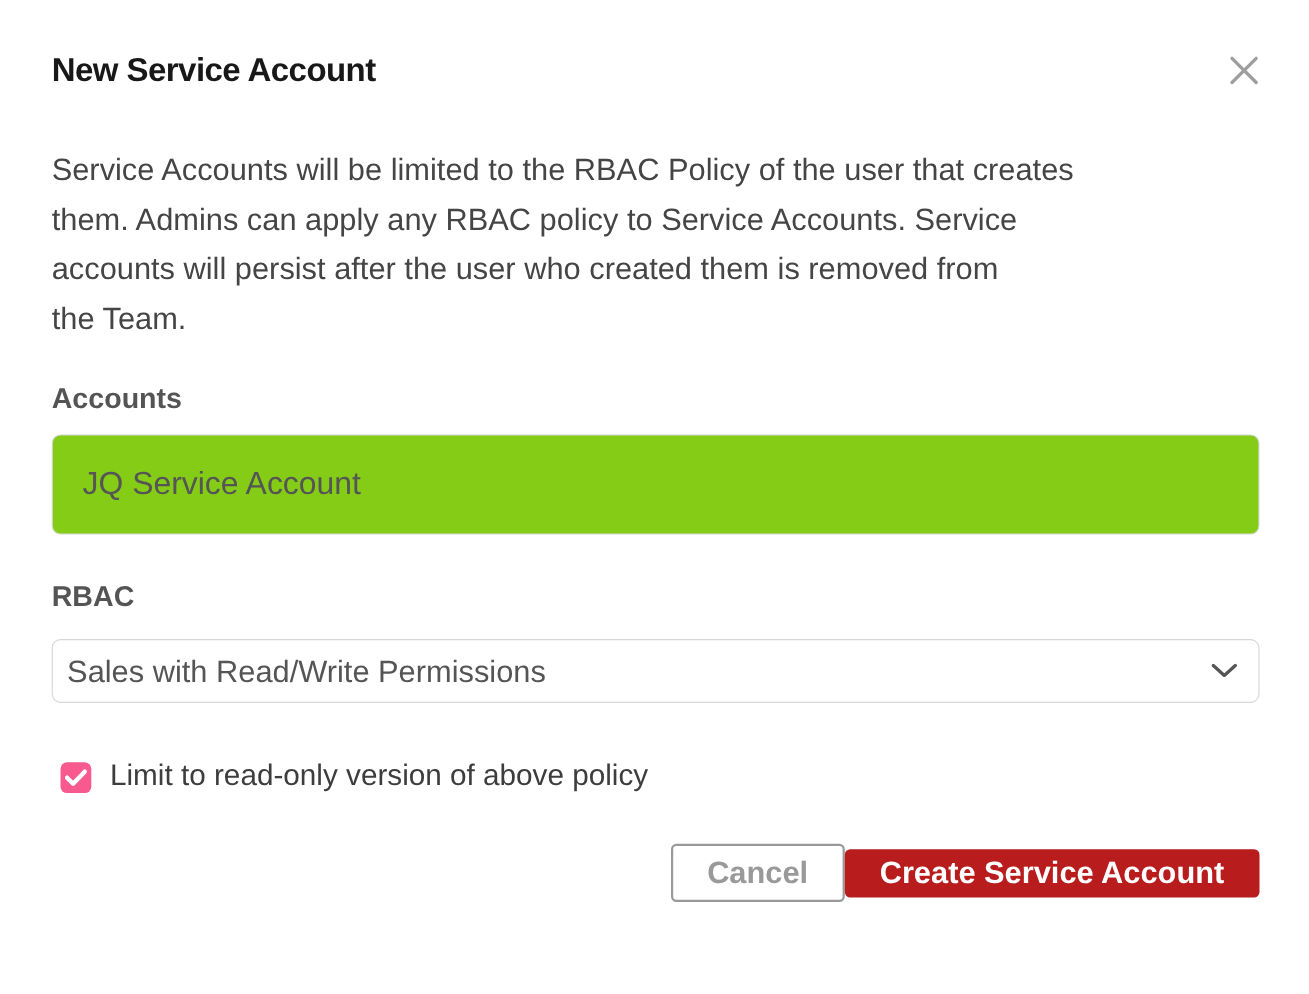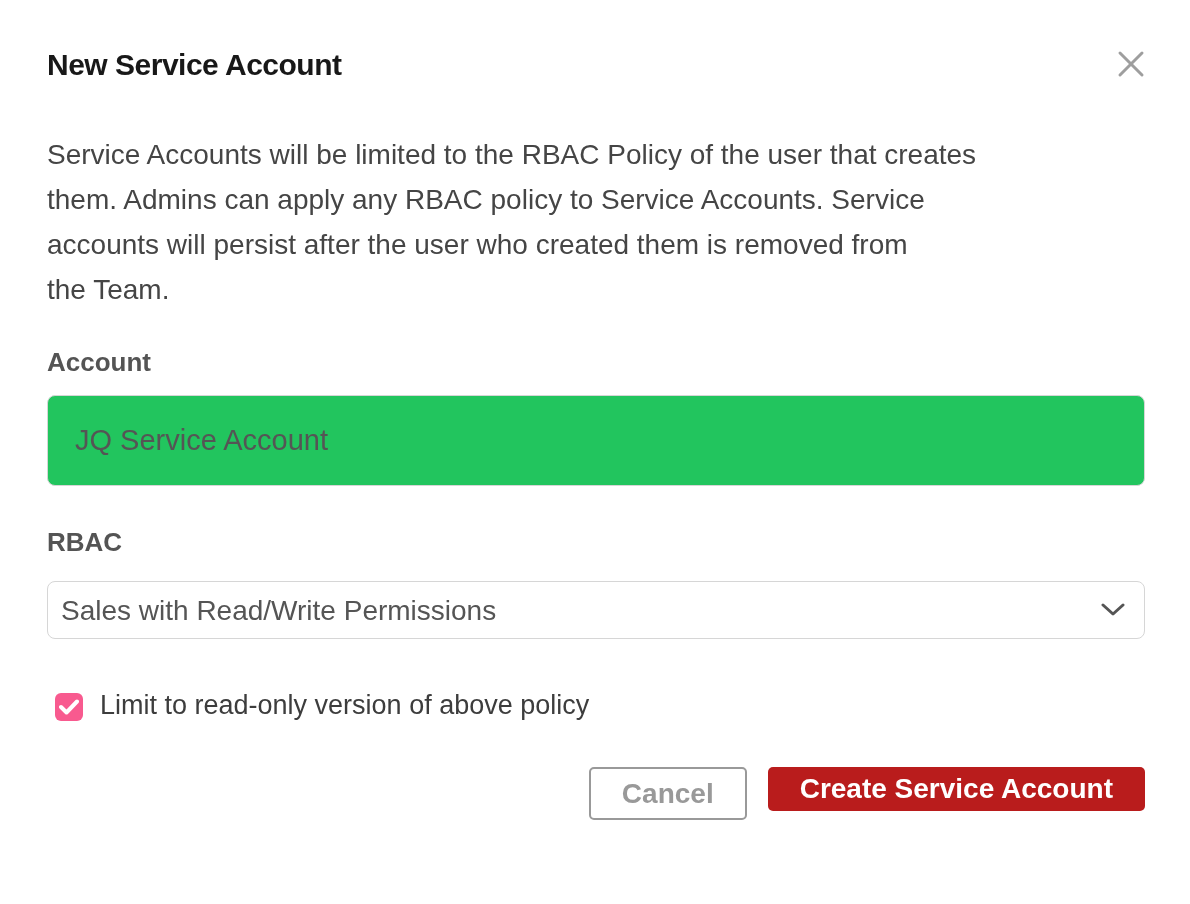--- a/index.html
+++ b/index.html
@@ -52,21 +52,21 @@
     display: block;
     margin-top: 19px;
     width: 1098px;
     height: 91px;
     border: 1px solid #d6d6d6;
     border-radius: 8px;
     padding: 0 20px 0 27px;
     font-family: "Liberation Sans", sans-serif;
     font-size: 29px;
     color: #555555;
-    background: #22c55e;
+    background: #84cc16;
     outline: none;
   }
   .select-wrap {
     position: relative;
     margin-top: 25px;
     width: 1098px;
     height: 58px;
   }
   .rbac-select {
     -webkit-appearance: none;
@@ -106,22 +106,21 @@
   .checkbox-label {
     margin-left: 17px;
     font-size: 27px;
     color: #3d3d3d;
     cursor: pointer;
   }
   .footer {
     margin-top: 46px;
     display: flex;
     justify-content: flex-end;
-    align-items: flex-start;
-    gap: 21px;
+    align-items: center;
   }
   .btn {
     font-family: "Liberation Sans", sans-serif;
     font-weight: bold;
     font-size: 28px;
     border-radius: 5px;
     cursor: pointer;
     display: inline-flex;
     align-items: center;
     justify-content: center;
@@ -157,21 +156,21 @@
     </span>
   </button>
 
   <div class="description">
     <div class="line">Service Accounts will be limited to the RBAC Policy of the user that creates</div>
     <div class="line">them. Admins can apply any RBAC policy to Service Accounts. Service</div>
     <div class="line">accounts will persist after the user who created them is removed from</div>
     <div class="line">the Team.</div>
   </div>
 
-  <div class="field-label label-nickname">Account</div>
+  <div class="field-label label-nickname">Accounts</div>
 
   <input class="text-input" type="text" value="JQ Service Account" style="">
 
   <div class="field-label label-rbac">RBAC</div>
 
   <div class="select-wrap">
     <select class="rbac-select">
       <option>Sales with Read/Write Permissions</option>
     </select>
     <span class="select-chevron" style="display:flex;">

